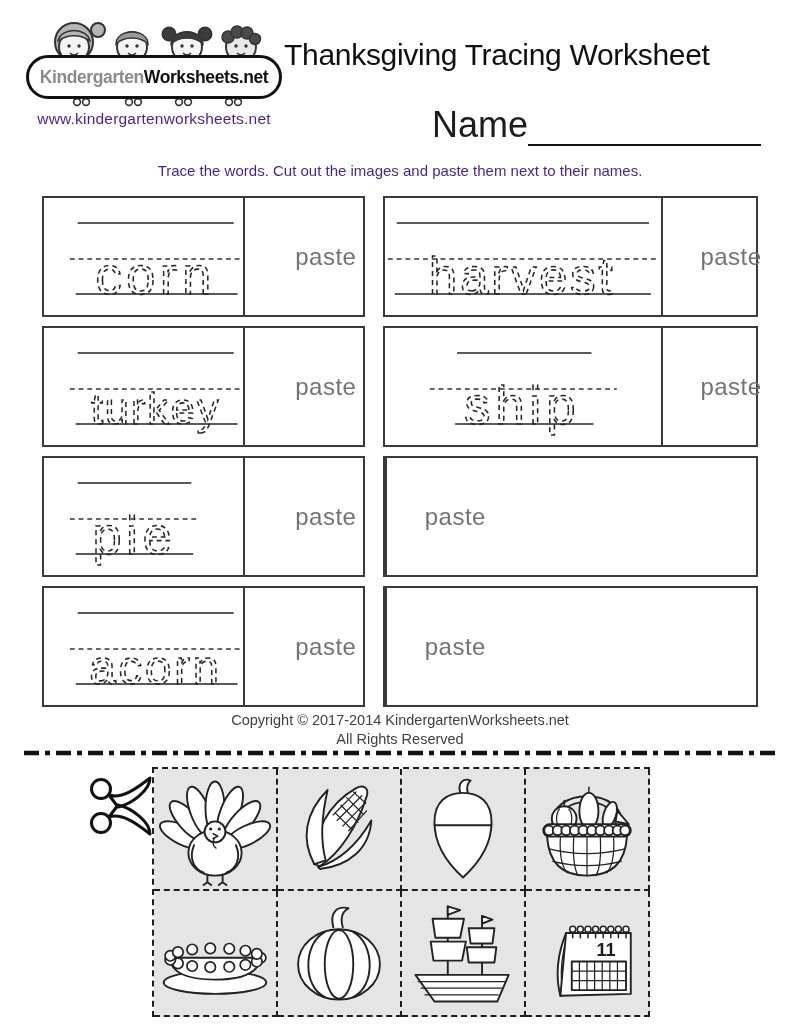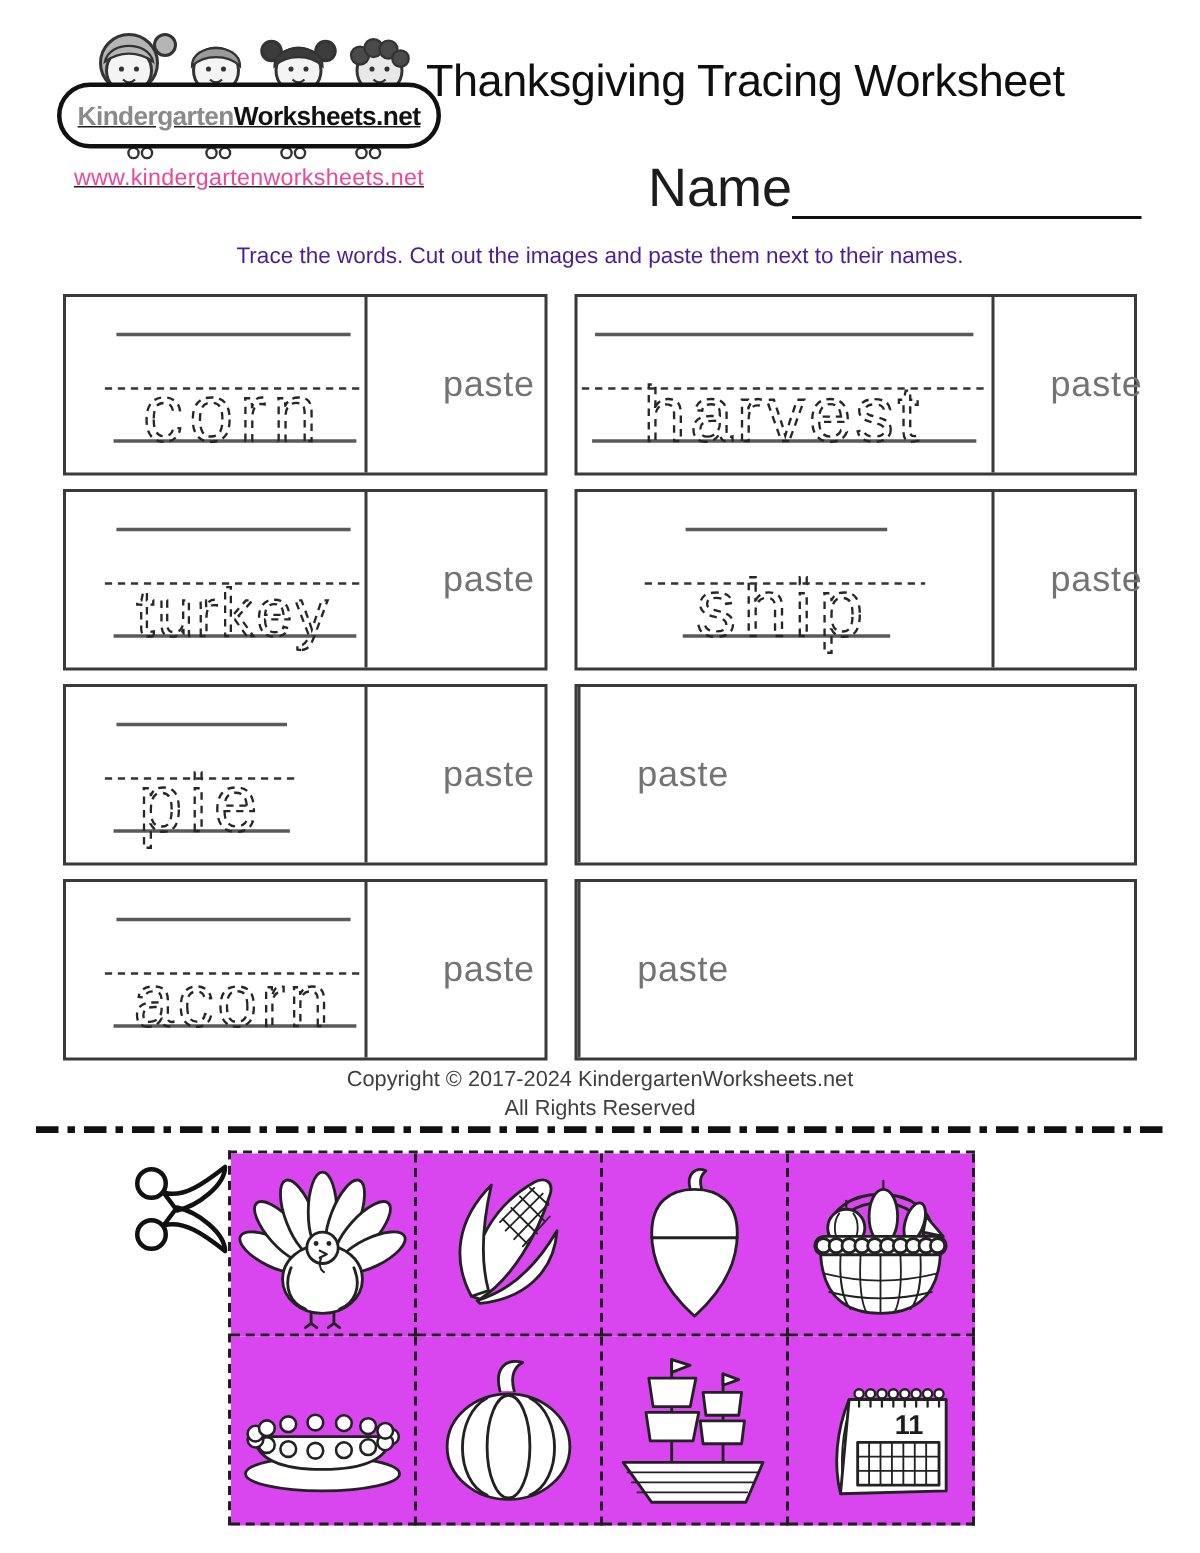--- a/index.html
+++ b/index.html
@@ -1,28 +1,28 @@
 <!DOCTYPE html>
 <html><head>
 <meta charset="utf-8">
 <style>
   html,body{margin:0;padding:0;background:#fff;}
   #page{position:relative;width:800px;height:1035px;background:#fff;overflow:hidden;
         font-family:"Liberation Sans",sans-serif;color:#1c1c1c;}
 
   
-  #logo{position:absolute;left:38px;top:12px;width:256px;text-decoration:underline;}
+  #logo{position:absolute;left:26px;top:12px;width:256px;}
   #logo .heads{display:block;margin:0 0 -17px 2px;}
   #logo .pill{position:relative;z-index:2;background:#fff;border:3px solid #111;border-radius:22px;
               height:38px;display:flex;align-items:center;justify-content:center;white-space:nowrap;
               font-weight:bold;font-size:17.5px;letter-spacing:-0.4px;}
   #logo .pill .gray{color:#8a8a8a;}
   #logo .pill .black{color:#111;}
   #logo .feet{display:block;margin:-2px auto 0 auto;}
-  #logo .site{margin-top:2px;text-align:center;font-size:15.5px;color:#ec4899;letter-spacing:0.2px;}
+  #logo .site{margin-top:2px;text-align:center;font-size:15.5px;color:#4c1d95;letter-spacing:0.2px;}
 
   
   #title{position:absolute;left:284px;top:38px;width:492px;font-size:30px;color:#0f0f0f;
          letter-spacing:-0.3px;}
   #nameblock{position:absolute;left:432px;top:104px;display:flex;align-items:flex-end;}
   #nameblock .lbl{font-size:36px;}
   #nameblock .line{width:233px;height:32px;border-bottom:2.5px solid #111;}
 
   #instruction{position:absolute;left:0;top:162px;width:100%;text-align:center;font-size:15px;color:#4c1d95;}
 
@@ -48,21 +48,21 @@
   #copyright{position:absolute;left:0;top:711px;width:100%;text-align:center;font-size:14.5px;
              line-height:18.5px;color:#3f3f3f;}
   #cutline{position:absolute;left:22px;top:748px;}
   #scissors{position:absolute;left:88px;top:772px;}
 
   
   #cutgrid{position:absolute;left:152px;top:767px;display:grid;
            grid-template-columns:repeat(4,124px);grid-template-rows:122px 126px;
            border-top:2px dashed #1e1e1e;border-left:2px dashed #1e1e1e;}
   .ccell{border-right:2px dashed #1e1e1e;border-bottom:2px dashed #1e1e1e;
-         display:flex;align-items:center;justify-content:center;background:#d946ef;}
+         display:flex;align-items:center;justify-content:center;background:#e5e5e5;}
   .ccell svg{display:block;}
   .art{stroke:#222;stroke-width:2;fill:#fff;stroke-linejoin:round;stroke-linecap:round;}
   .thin{stroke-width:1.3;fill:none;}
   .cal-num{fill:#1c1c1c;stroke:none;font-family:"Liberation Sans",sans-serif;font-size:19px;
            text-anchor:middle;font-weight:bold;}
 </style>
 </head>
 <body>
 
 <div id="page">
@@ -230,21 +230,21 @@
       <div class="tcell right">
         <div class="paste-box">
             <span>paste</span>
           </div>
       </div>
     </div>
 
   </div>
 
   <div id="copyright">
-    <div>Copyright © 2017-2024 KindergartenWorksheets.net</div>
+    <div>Copyright © 2017-2014 KindergartenWorksheets.net</div>
     <div>All Rights Reserved</div>
   </div>
 
   <svg id="cutline" width="756" height="10" viewBox="0 0 756 10">
     <line x1="2" y1="5" x2="754" y2="5" stroke="#111" stroke-width="4.5" stroke-dasharray="15 6 5 6"></line>
   </svg>
   <svg id="scissors" width="66" height="76" viewBox="0 0 66 76">
     <g fill="none" stroke="#111" stroke-width="3" stroke-linejoin="round" stroke-linecap="round">
       <circle cx="13" cy="17" r="9.5"></circle>
       <circle cx="13" cy="51" r="9.5"></circle>

